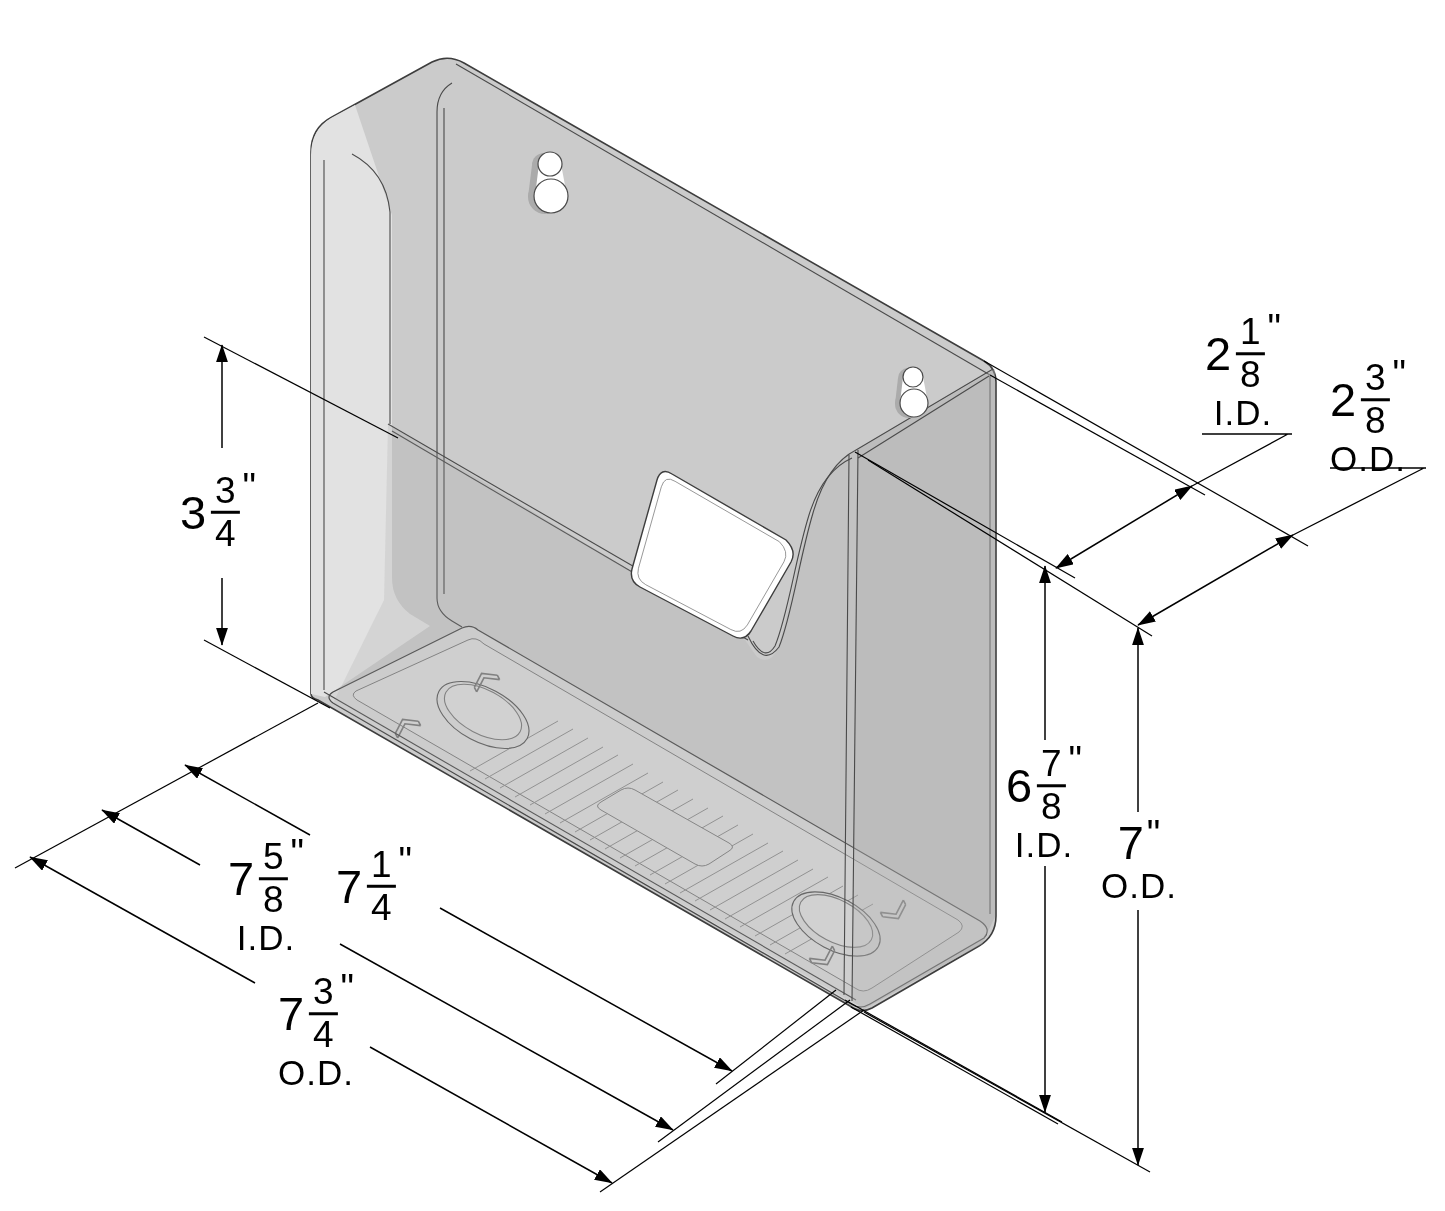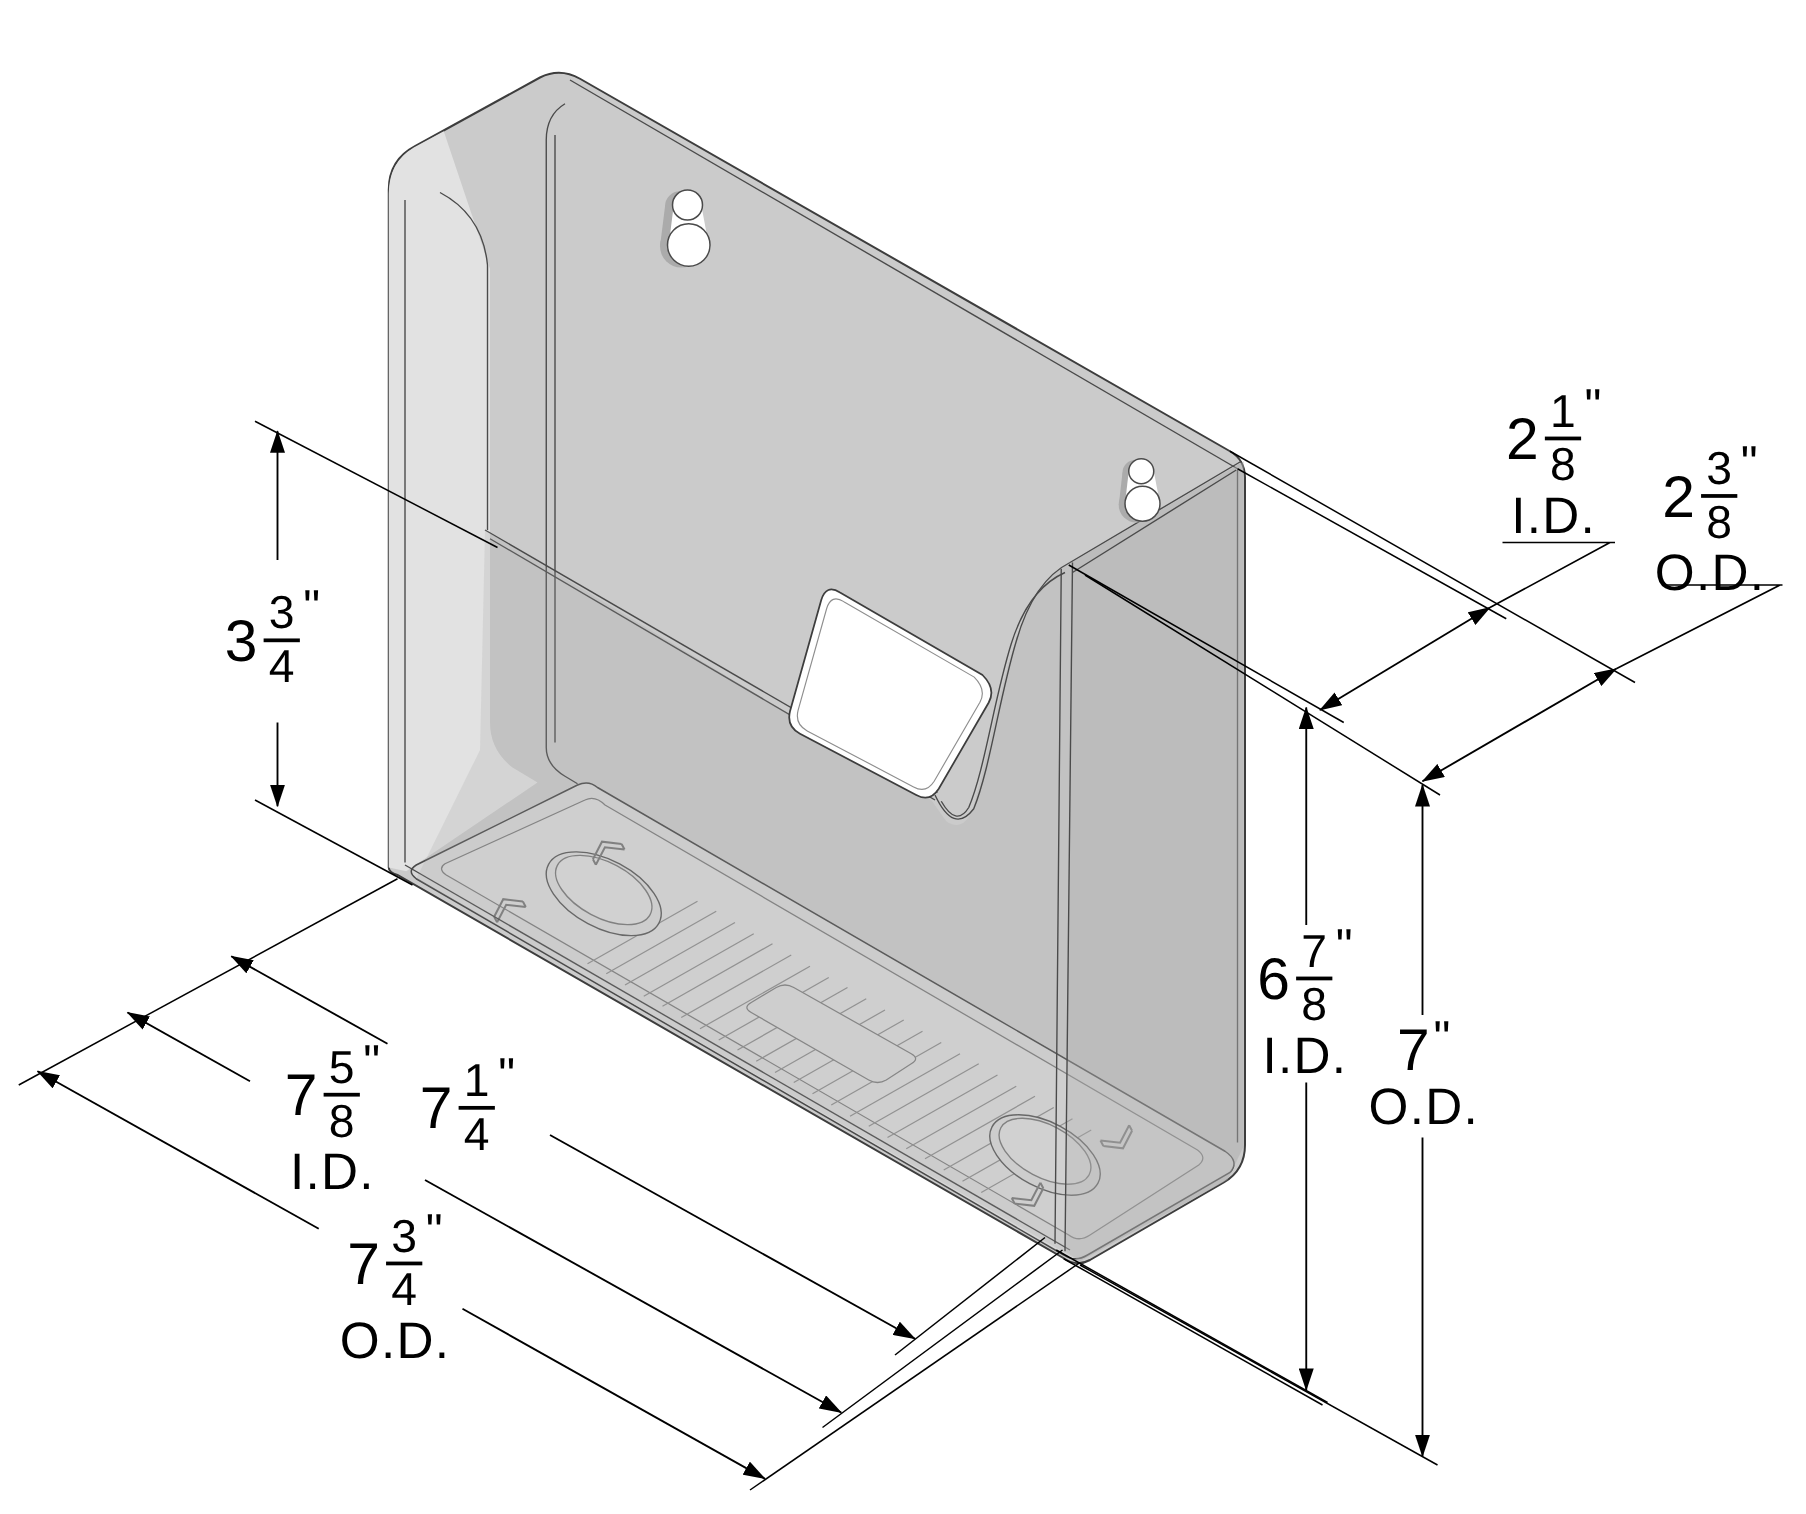--- a/index.html
+++ b/index.html
@@ -7,21 +7,21 @@
          font-family:"Liberation Sans", sans-serif;}
   #stage svg{position:absolute;left:0;top:0;}
   .dim{position:absolute;transform:translate(-50%,-50%);display:flex;flex-direction:column;
        align-items:center;gap:2px;color:#000;white-space:nowrap;}
   .dimrow{display:flex;align-items:center;line-height:1;}
   .whole{font-size:47px;}
   .frac{display:flex;flex-direction:column;align-items:center;font-size:37px;line-height:1.02;margin-left:5px;}
   .num{padding:0 4px 1px 4px;border-bottom:3px solid #000;}
   .den{padding:1px 4px 0 4px;}
   .unit{font-size:38px;align-self:flex-start;margin-top:-4px;margin-left:3px;}
-  .suffix{font-size:41px;line-height:1;letter-spacing:1px;}
+  .suffix{font-size:35px;line-height:1;letter-spacing:1px;}
 </style>
 </head>
 <body>
 
 <div id="stage">
 
 <svg width="1445" height="1211" viewBox="0 0 1445 1211">
   <defs>
     <marker id="ar" viewBox="0 0 12 8" refX="11.5" refY="4" markerWidth="12" markerHeight="8" orient="auto-start-reverse" markerUnits="strokeWidth">
       <path d="M0,0 L12,4 L0,8 Z" fill="#000"></path>

